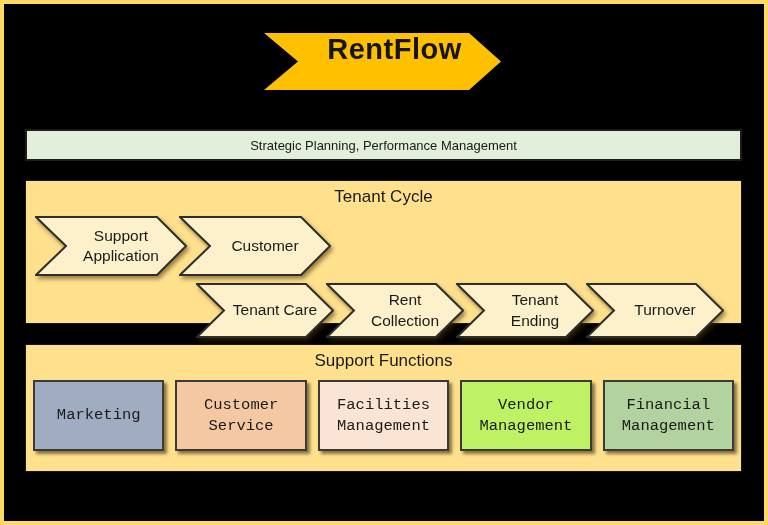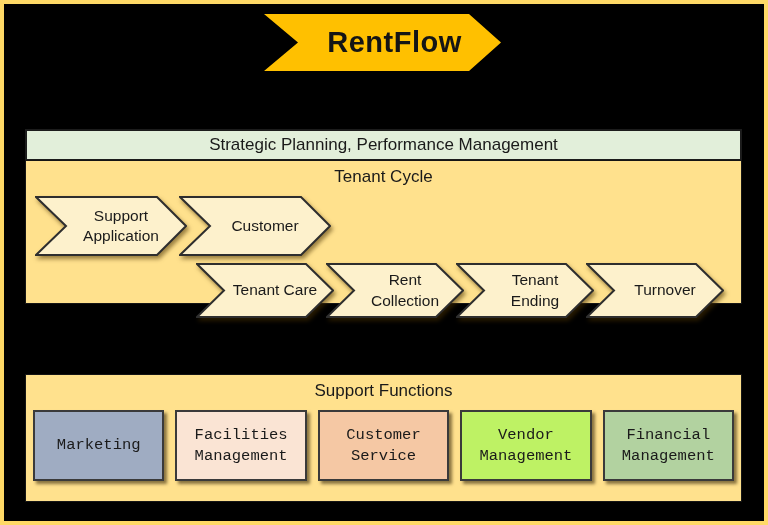--- a/index.html
+++ b/index.html
@@ -9,52 +9,52 @@
     box-sizing: border-box;
     border: 4px solid #FFD966;
     position: relative;
     font-family: "Liberation Sans", sans-serif;
     color: #1a1a1a;
     overflow: hidden;
   }
 
   
   .banner {
-    position: absolute; left: 260px; top: 10px;
+    position: absolute; left: 260px; top: 29px;
     width: 237px; height: 57px;
     background: #FFC000;
     clip-path: polygon(0 0, 205px 0, 100% 50%, 205px 100%, 0 100%, 34px 50%);
-    display: flex; align-items: center; justify-content: center;
+    display: flex; justify-content: center;
     padding-left: 24px; box-sizing: border-box;
   }
   .banner span {
     font-size: 29px; font-weight: 600; color: #151515; letter-spacing: 0.5px;
   }
 
   
   .strategic {
     position: absolute; left: 21px; top: 125px;
     width: 717px; height: 32px;
     background: #E2EFDA;
     border: 2px solid #1c1c1c;
     box-sizing: border-box;
     display: flex; align-items: center; justify-content: center;
-    font-size: 17px;
+    font-size: 13px;
   }
 
   
   .panel {
     position: absolute; left: 21px;
     width: 717px;
     background: #FFE18D;
     border: 1px solid #151515;
     box-sizing: border-box;
   }
-  .panel-tenant  { top: 156px; height: 144px; }
-  .panel-support { top: 370px; height: 128px; }
+  .panel-tenant  { top: 176px; height: 144px; }
+  .panel-support { top: 340px; height: 128px; }
   .panel-title {
     text-align: center; font-size: 17px; margin-top: 6px;
   }
 
   
   .chev-row { display: flex; }
   .row1 { margin: 9px 0 0 9px; }
   .row2 { margin: 7px 11px 0 170px; }
   .chev { position: relative; flex: none; }
   .row1 .chev { width: 152px; height: 60px; margin-right: -8px; }
@@ -143,25 +143,25 @@
     </div>
   </div>
 </div>
 
 <div class="panel panel-support" style="background-color: rgb(255, 225, 141);">
   <div class="panel-title">Support Functions</div>
   <div class="sbox-row">
     <div class="sbox" style="background-color: rgb(159, 172, 194);">
       <span>Marketing</span>
     </div>
+    <div class="sbox" style="background-color: rgb(245, 200, 164);">
+      <span>Customer Service</span>
+    </div>
     <div class="sbox" style="background-color: rgb(250, 228, 212);">
       <span>Facilities Management</span>
-    </div>
-    <div class="sbox" style="background-color: rgb(245, 200, 164);">
-      <span>Customer Service</span>
     </div>
     <div class="sbox" style="background-color: #bef264;">
       <span>Vendor Management</span>
     </div>
     <div class="sbox" style="background-color: rgb(178, 210, 160);">
       <span>Financial Management</span>
     </div>
   </div>
 </div>
 

